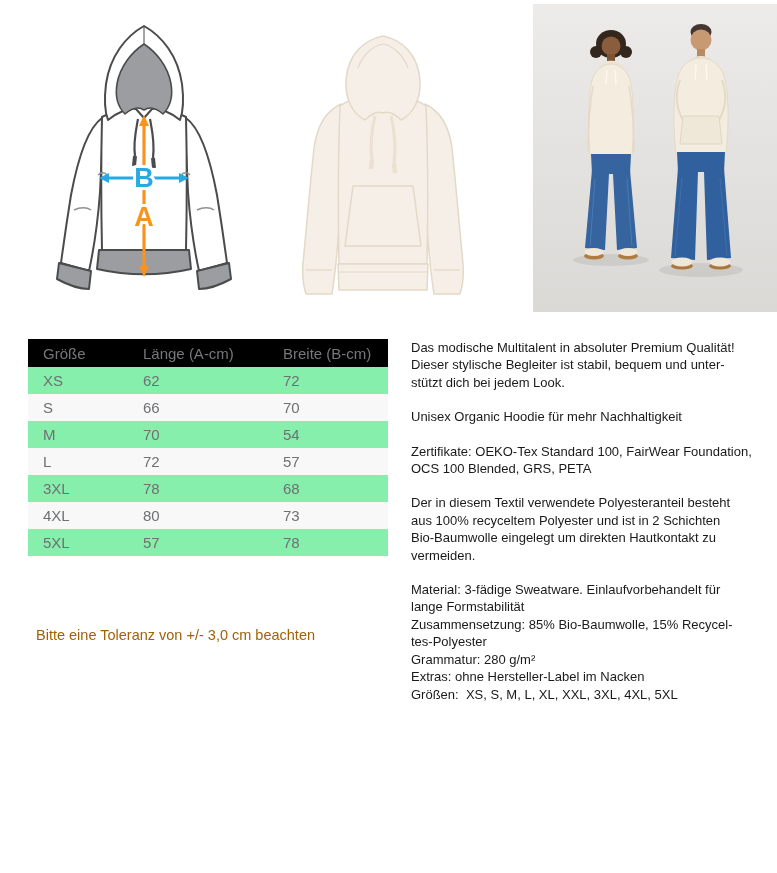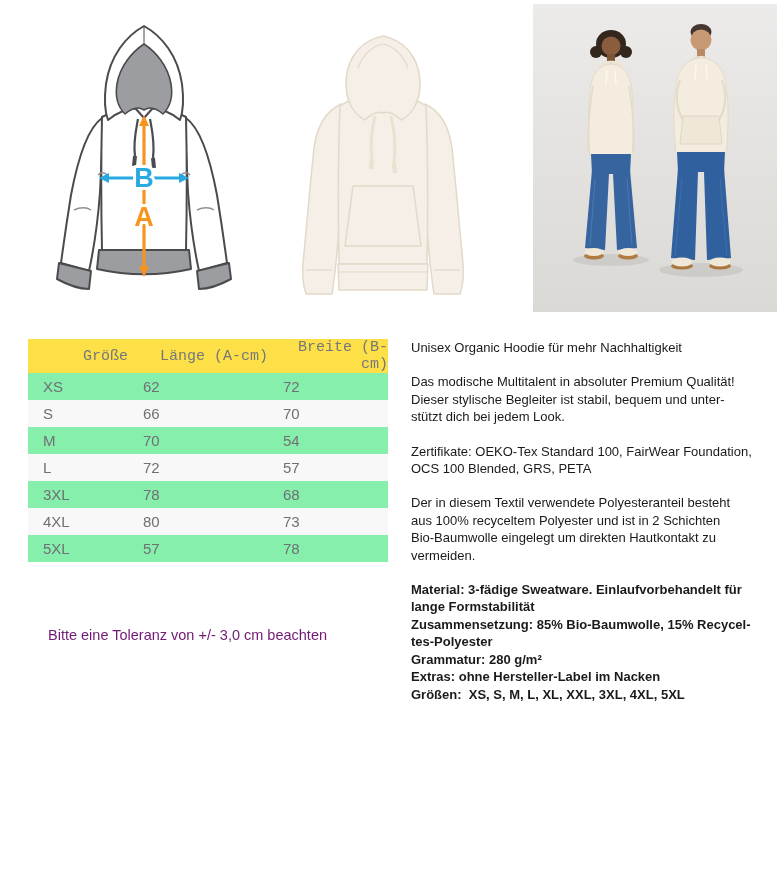--- a/index.html
+++ b/index.html
@@ -11,31 +11,31 @@
   .product-wrap   { position:absolute; left:258px; top:6px;   width:250px; height:300px; }
   .models-wrap    { position:absolute; left:533px; top:4px;   width:244px; height:308px; }
   svg { display:block; }
   svg text.measure-label { font-family:"Liberation Sans", sans-serif; font-weight:bold; font-size:27px; paint-order:stroke; stroke:#ffffff; stroke-width:6px; stroke-linejoin:round; }
 
   
   table.size-table { position:absolute; left:28px; top:339px; width:360px; border-collapse:collapse; table-layout:fixed; font-size:15px; }
   table.size-table col.c1 { width:100px; }
   table.size-table col.c2 { width:140px; }
   table.size-table col.c3 { width:120px; }
-  table.size-table th { height:28px; font-weight:normal; text-align:right; color:#76777a; background:#fde047; padding:0 0 0 15px;font-family:Liberation Mono, monospace; }
+  table.size-table th { height:28px; font-weight:normal; text-align:left; color:#76777a; background:#000000; padding:0 0 0 15px; }
   table.size-table td { height:27px; color:#6f7073; padding:0 0 0 15px; }
   table.size-table tr.odd td  { background:#86efac; }
   table.size-table tr.even td { background:#f8f8f8; }
 
-  .tolerance-note { position:absolute; left:48px; top:627px; font-size:14.5px; color:#701a75; }
+  .tolerance-note { position:absolute; left:36px; top:627px; font-size:14.5px; color:#a16207; }
 
   
   .description { position:absolute; left:411px; top:339px; width:364px; font-size:13px; line-height:17.4px; color:#1a1a1a; }
   .description p { margin:0 0 17px 0; white-space:pre-wrap; }
-  .description p:last-child { margin-bottom:0;font-weight:bold; }
+  .description p:last-child { margin-bottom:0; }
 </style>
 </head>
 <body>
 
 <div class="canvas">
 
   <div class="diagram-wrap">
     <svg width="212" height="278" viewBox="0 0 212 278">
       <g fill="#ffffff" stroke="#4a4b4d" stroke-width="2" stroke-linejoin="round">
 
@@ -220,24 +220,24 @@
         <td>5XL</td>
         <td>57</td>
         <td>78</td>
       </tr>
     </tbody>
   </table>
 
   <div class="tolerance-note">Bitte eine Toleranz von +/- 3,0 cm beachten</div>
 
   <div class="description">
-    <p>Unisex Organic Hoodie für mehr Nachhaltigkeit</p>
     <p>Das modische Multitalent in absoluter Premium Qualität!
 Dieser stylische Begleiter ist stabil, bequem und unter-
 stützt dich bei jedem Look.</p>
+    <p>Unisex Organic Hoodie für mehr Nachhaltigkeit</p>
     <p>Zertifikate: OEKO-Tex Standard 100, FairWear Foundation,
 OCS 100 Blended, GRS, PETA</p>
     <p>Der in diesem Textil verwendete Polyesteranteil besteht
 aus 100% recyceltem Polyester und ist in 2 Schichten
 Bio-Baumwolle eingelegt um direkten Hautkontakt zu
 vermeiden.</p>
     <p>Material: 3-fädige Sweatware. Einlaufvorbehandelt für
 lange Formstabilität
 Zusammensetzung: 85% Bio-Baumwolle, 15% Recycel-
 tes-Polyester

